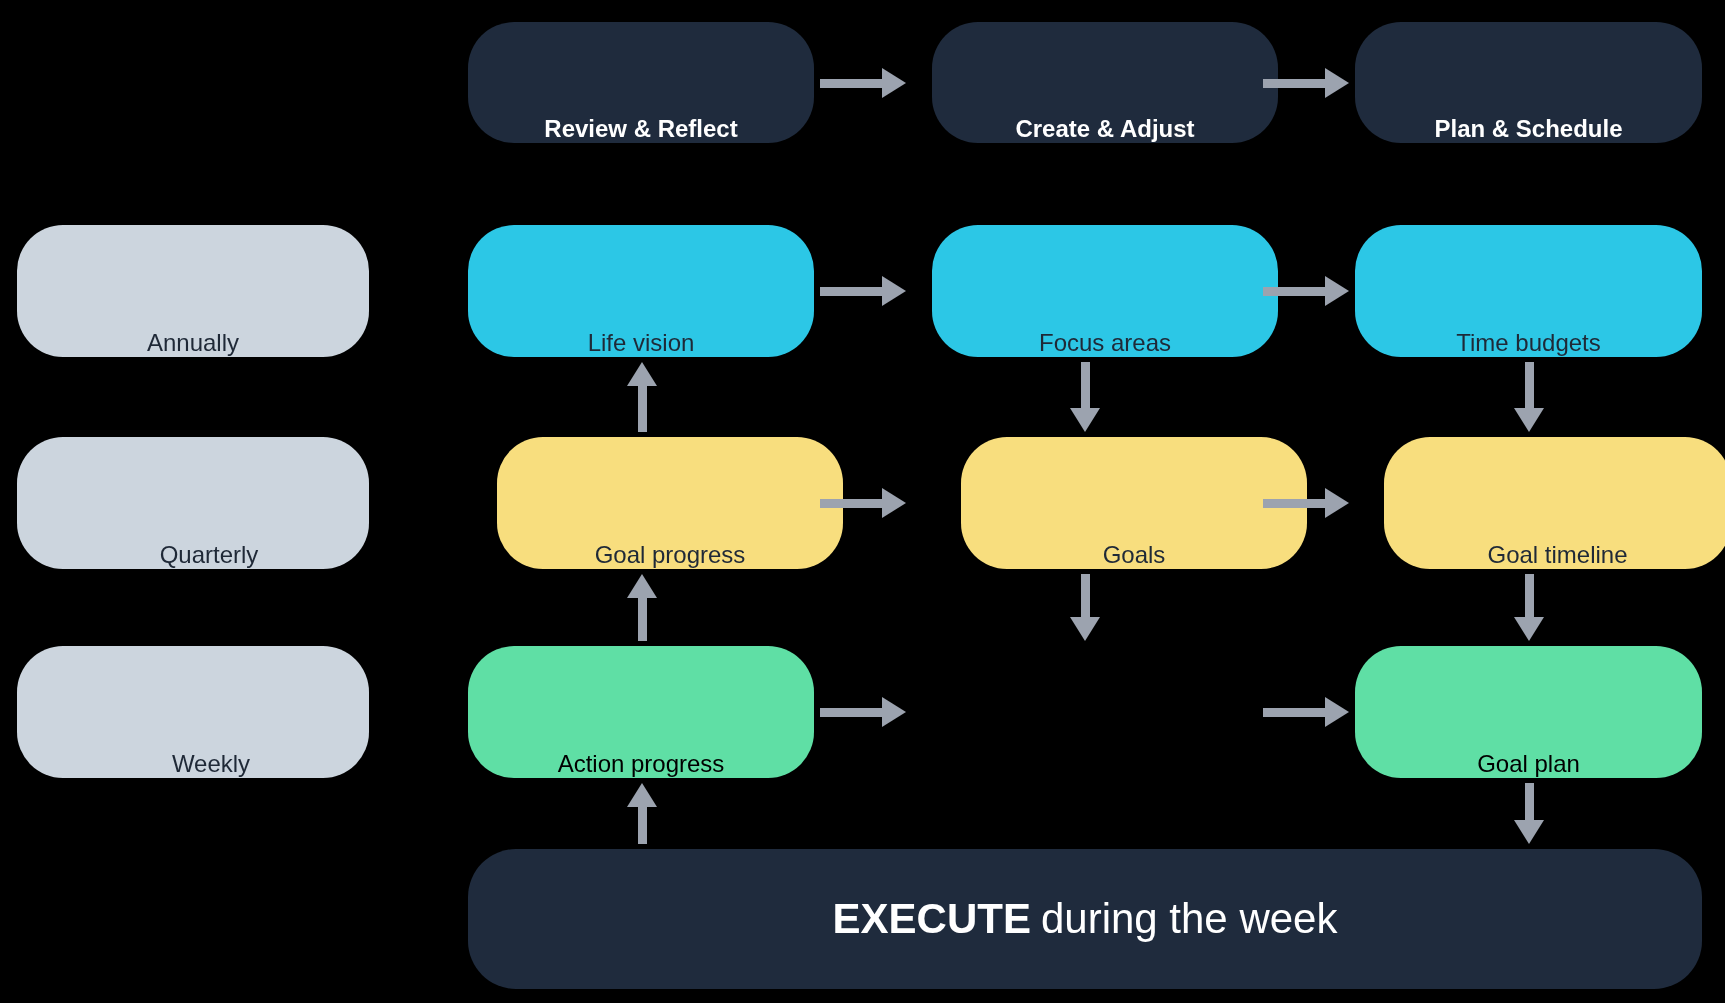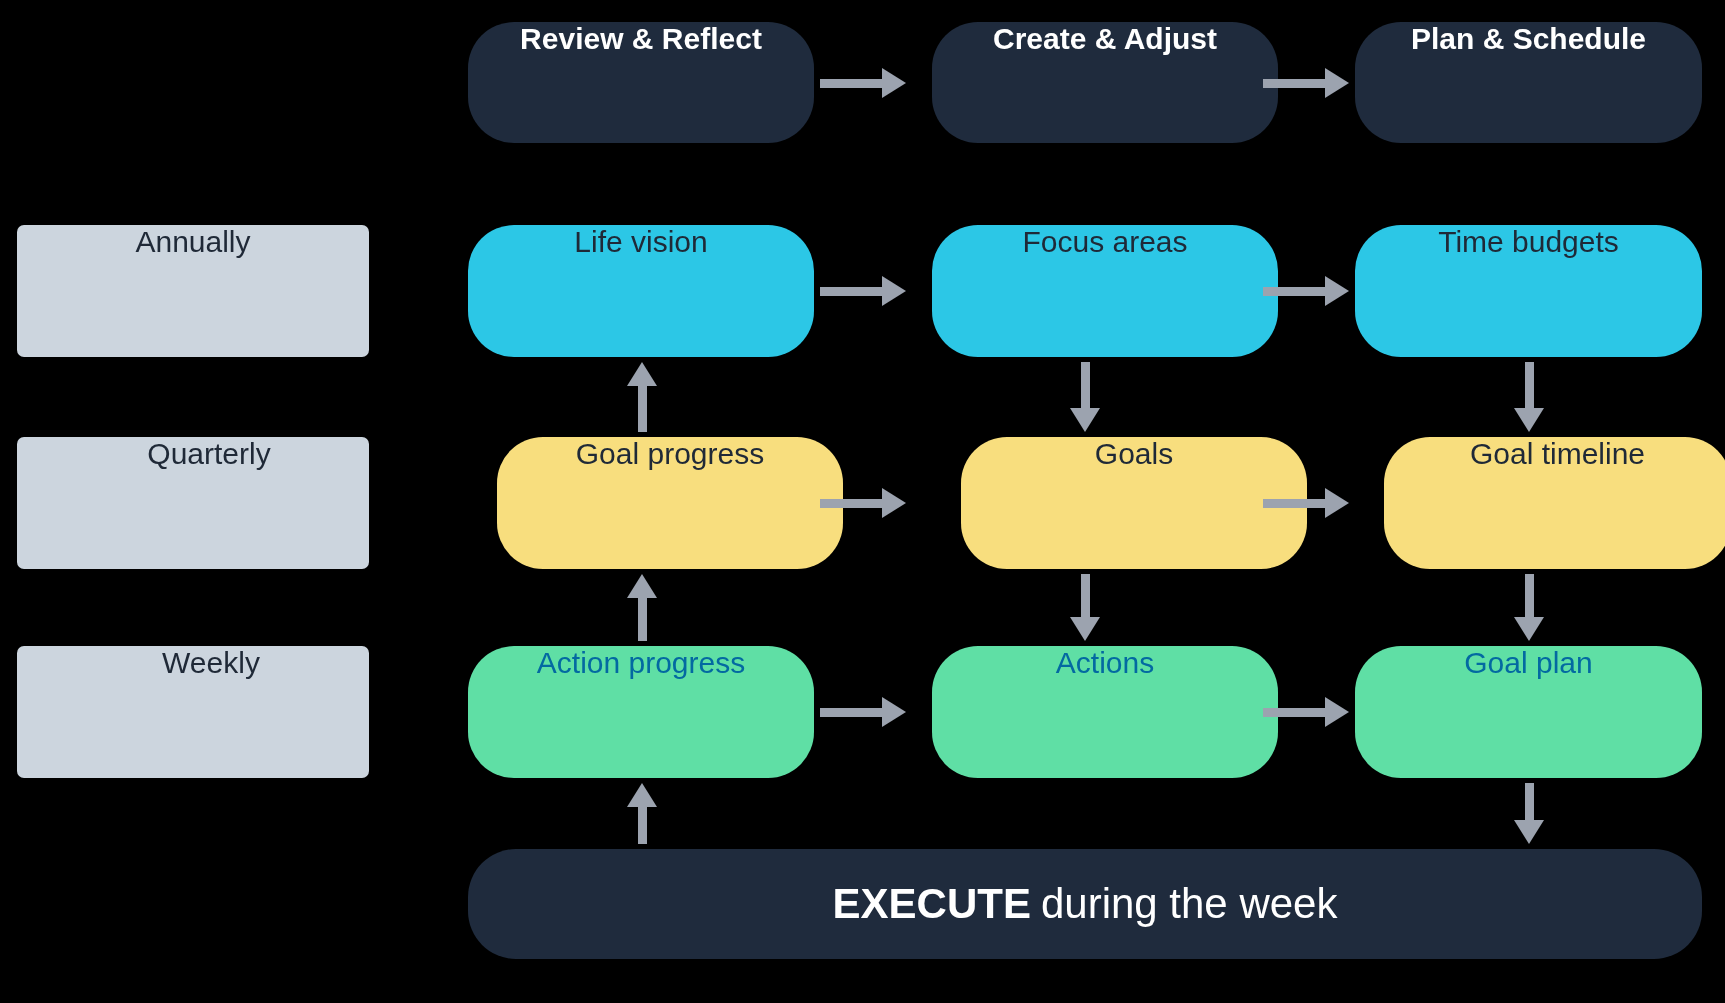--- a/index.html
+++ b/index.html
@@ -12,57 +12,56 @@
     position: relative;
     width: 1725px;
     height: 1003px;
     background: #000000;
     overflow: hidden;
   }
   .pill {
     position: absolute;
     border-radius: 46px;
     display: flex;
-    align-items: flex-start;
+    align-items: flex-end;
     justify-content: center;
-    font-size: 30px;
+    font-size: 24px;
     box-sizing: border-box;
   }
   .pill-dark {
     background: #1f2b3d;
     color: #ffffff;
     font-weight: 600;
   }
   .pill-gray {
     background: #ccd5de;
     color: #1f2937;
     font-weight: 500;
-    border-radius: 7px;
   }
   .pill-cyan {
     background: #2cc7e6;
     color: #1f2937;
     font-weight: 500;
   }
   .pill-yellow {
     background: #f8de7e;
     color: #1f2937;
     font-weight: 500;
   }
   .pill-green {
     background: #5fdfa5;
-    color: #0369a1;
+    color: #000000;
     font-weight: 500;
   }
   .execute-bar {
     position: absolute;
     left: 468px;
     top: 849px;
     width: 1234px;
-    height: 110px;
+    height: 140px;
     background: #1f2b3d;
     border-radius: 48px;
     display: flex;
     align-items: center;
     justify-content: center;
     gap: 10px;
     color: #ffffff;
     font-size: 42px;
   }
   .execute-bar .emph { font-weight: 800; }
@@ -162,23 +161,20 @@
   <div class="pill pill-yellow row-2 col-c">
     <span>Goal timeline</span>
   </div>
   <div class="pill pill-yellow row-2 col-b">
     <span>Goals</span>
   </div>
 
   <div class="pill pill-green row-3 col-a">
     <span>Action progress</span>
   </div>
-  <div class="pill pill-green row-3 col-b">
-    <span>Actions</span>
-  </div>
   <div class="pill pill-green row-3 col-c">
     <span>Goal plan</span>
   </div>
 
   <div class="execute-bar">
     <span class="emph">EXECUTE</span>
     <span class="rest">during the week</span>
   </div>
 
   <div class="arrow-right" style="left:820px; top:68px; width:86px;">

